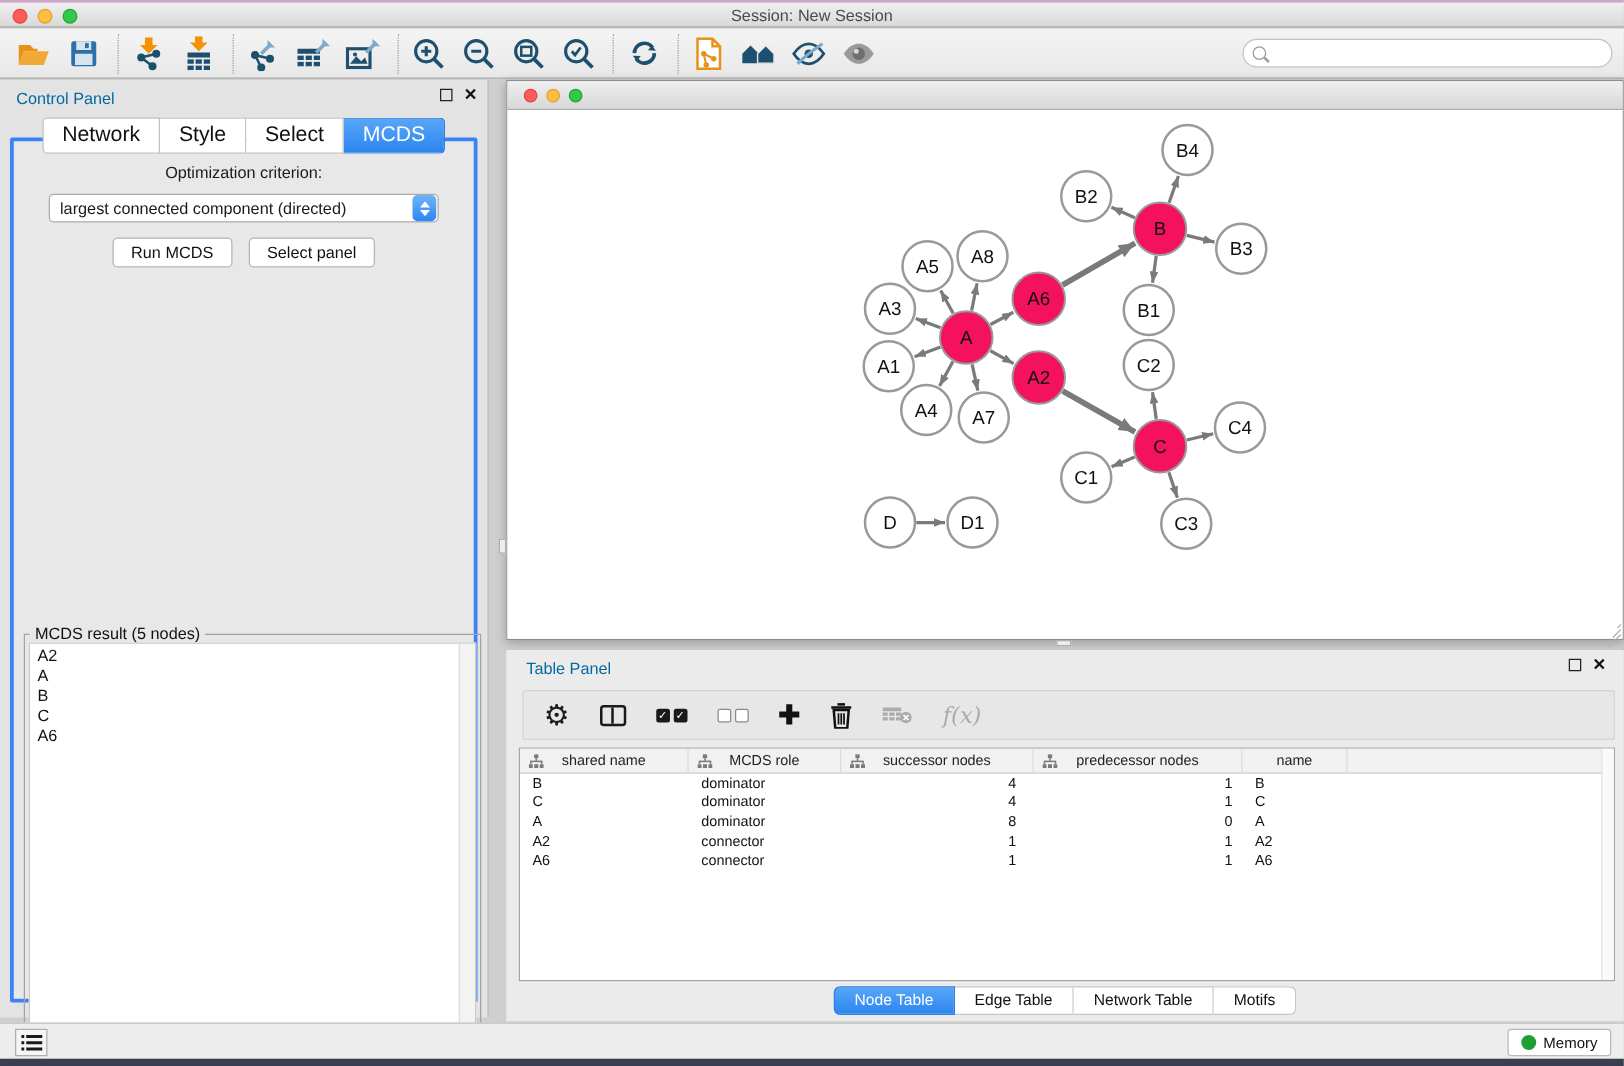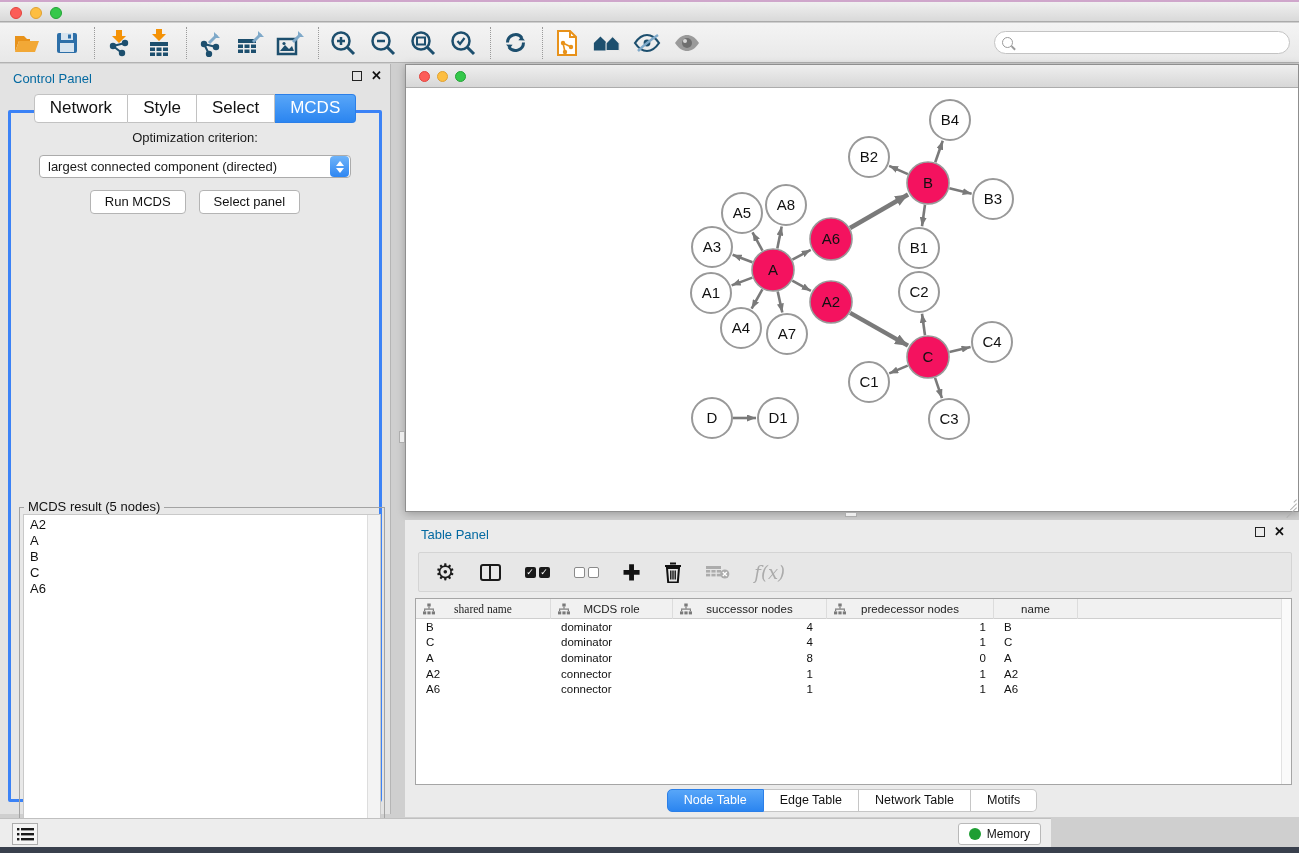--- a/index.html
+++ b/index.html
@@ -177,21 +177,21 @@
   .t-tab {
     background:#fff; border:1px solid #C6C6C6; border-left:none;
     font-size:12.5px; padding:3px 16px 4px; color:#111; cursor:default;
   }
   .t-tab:first-child { border-left:1px solid #C6C6C6; border-radius:5px 0 0 5px; }
   .t-tab:last-child { border-radius:0 5px 5px 0; }
   .t-tab.active { background:linear-gradient(#58A6F8,#2B85F0); color:#fff; border-color:#2B7FE8; }
 
   
   .statusbar {
-    position:absolute; left:0; top:818px; width:1051px; height:29px;
+    position:absolute; left:0; top:818px; width:1299px; height:29px;
     background:#EDEDED; border-top:1px solid #C0C0C0;
   }
   .list-btn { position:absolute; left:12px; top:4px; width:26px; height:22px;
     background:#F5F5F5; border:1px solid #ADADAD; display:flex; align-items:center; justify-content:center;}
   .memory-btn { position:absolute; right:10px; top:4px; height:22px;
     background:#fff; border:1px solid #B9B9B9; border-radius:3px;
     display:flex; align-items:center; gap:6px; padding:0 10px; font-size:12px; color:#111;}
   .mem-dot { width:12px; height:12px; border-radius:50%; background:#1E9E33; }
   .desktop-strip { position:absolute; left:0; top:847px; width:1299px; height:6px; background:#39404d; }
 
@@ -199,20 +199,21 @@
 </style>
 </head>
 <body>
 
 <div class="titlebar">
   <div class="lights">
     <div class="light red"></div>
     <div class="light yellow"></div>
     <div class="light green"></div>
   </div>
+  <div class="title">Session: New Session</div>
 </div>
 
 <div class="toolbar">
   <div class="tb-btn">
     <svg width="28" height="24" viewBox="0 0 28 24">
         <path d="M2 5h9l3 3h3v2H6l-4 11z" fill="#E8921A"></path>
         <path d="M6 10h20l-4 11H2z" fill="#F2A836"></path>
       </svg>
   </div>
   <div class="tb-btn">
@@ -571,21 +572,21 @@
           </g>
           <circle cx="18.8" cy="10" r="4.6" fill="#ACACAC"></circle>
           <path d="M16.8 8l4 4M20.8 8l-4 4" stroke="#fff" stroke-width="1.4"></path>
         </svg>
     </span>
     <span class="tp-icon fx">f(x)</span>
   </div>
 
   <div class="data-table">
     <div class="thead" id="thead-row">
-        <div class="th" style="width: 135px; font-family: Liberation Serif, serif;">
+        <div class="th" style="width: 135px;">
           <svg class="hier" width="12" height="12" viewBox="0 0 12 12">
             <g fill="#7A7A7A">
               <rect x="4.3" y="0.5" width="3.4" height="3"></rect>
               <rect x="5.4" y="3.5" width="1.2" height="2.2"></rect>
               <rect x="1" y="5.5" width="10" height="1.2"></rect>
               <rect x="1" y="6.5" width="1.2" height="1.6"></rect>
               <rect x="9.8" y="6.5" width="1.2" height="1.6"></rect>
               <rect x="0" y="8.4" width="3.2" height="3"></rect>
               <rect x="4.4" y="8.4" width="3.2" height="3"></rect>
               <rect x="8.8" y="8.4" width="3.2" height="3"></rect>

